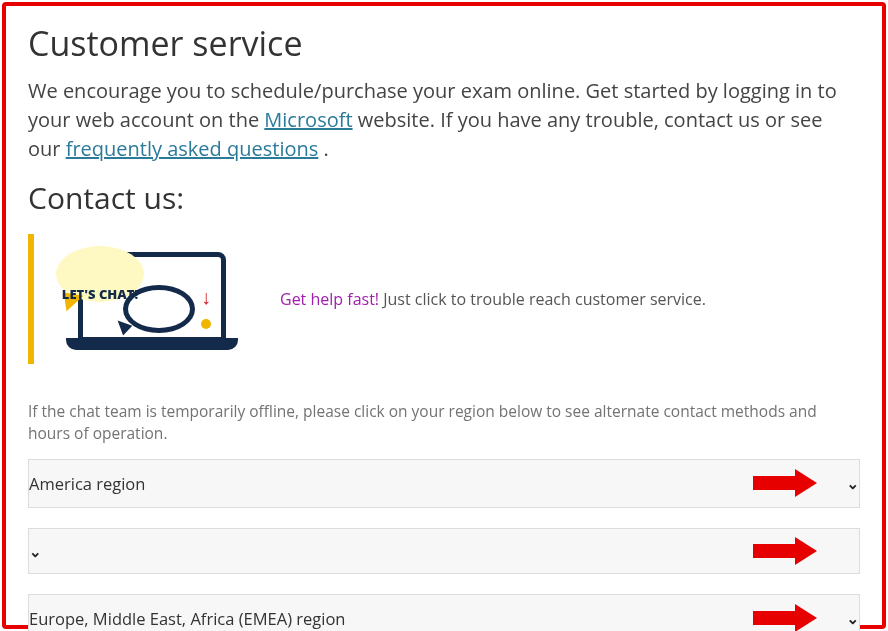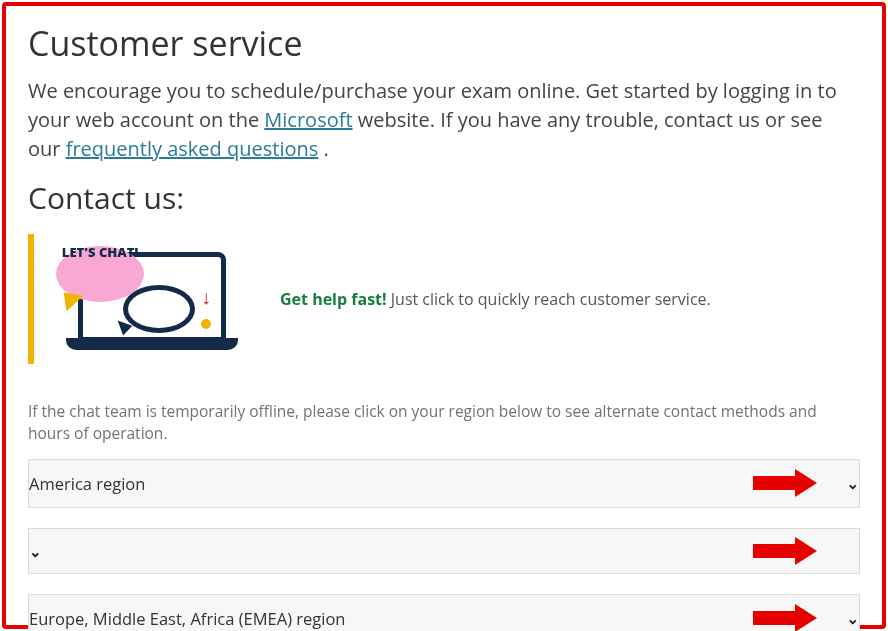--- a/index.html
+++ b/index.html
@@ -89,23 +89,23 @@
     width: 0; height: 0;
     border-left: 12px solid #132a4a;
     border-top: 10px solid transparent;
     border-bottom: 6px solid transparent;
     transform: rotate(-20deg);
   }
   .yellow-bubble {
     position: absolute;
     left: -4px; top: 2px;
     width: 88px; height: 56px;
-    background: #f9a8d4;
+    background: #fef9c3;
     border-radius: 50%;
-    display: flex; align-items: flex-start; justify-content: center;
+    display: flex; align-items: flex-end; justify-content: center;
     text-align: center;
   }
   .yellow-bubble::after {
     content: "";
     position: absolute;
     left: 6px; bottom: -10px;
     width: 0; height: 0;
     border-top: 18px solid #f0b500;
     border-left: 6px solid transparent;
     border-right: 14px solid transparent;
@@ -117,21 +117,21 @@
     color: #132a4a;
     line-height: 1.05;
     position: relative; z-index: 2;
   }
   .chat-msg {
     flex: 1;
     font-size: 16px;
     color: #555;
     padding-left: 40px;
   }
-  .chat-msg b { color: #15803d; font-weight: 700; }
+  .chat-msg b { color: #a21caf; font-weight: 400; }
   .offline-note {
     font-size: 15.5px;
     color: #737373;
     line-height: 1.45;
     margin-bottom: 14px;
   }
   .region-list { }
   .region-item {
     border: 1px solid #dcdcdc;
     background: #f7f7f7;
@@ -196,21 +196,21 @@
         <div class="screen-bubble"></div>
         <span class="dl-arrow">↓</span>
         <span class="badge-dot"></span>
       </div>
       <div class="laptop-base"></div>
       <div class="yellow-bubble">
         <span>LET'S CHAT!</span>
       </div>
     </div>
     <div class="chat-msg">
-      <b>Get help fast!</b><span> Just click to quickly reach customer service.</span>
+      <b>Get help fast!</b><span> Just click to trouble reach customer service.</span>
     </div>
   </div>
 
   <p class="offline-note">If the chat team is temporarily offline, please click on your region below to see alternate contact methods and hours of operation.</p>
 
   <div class="region-list">
 
     <div class="region-item">
       <span>America region</span>
       <div class="red-arrow">

